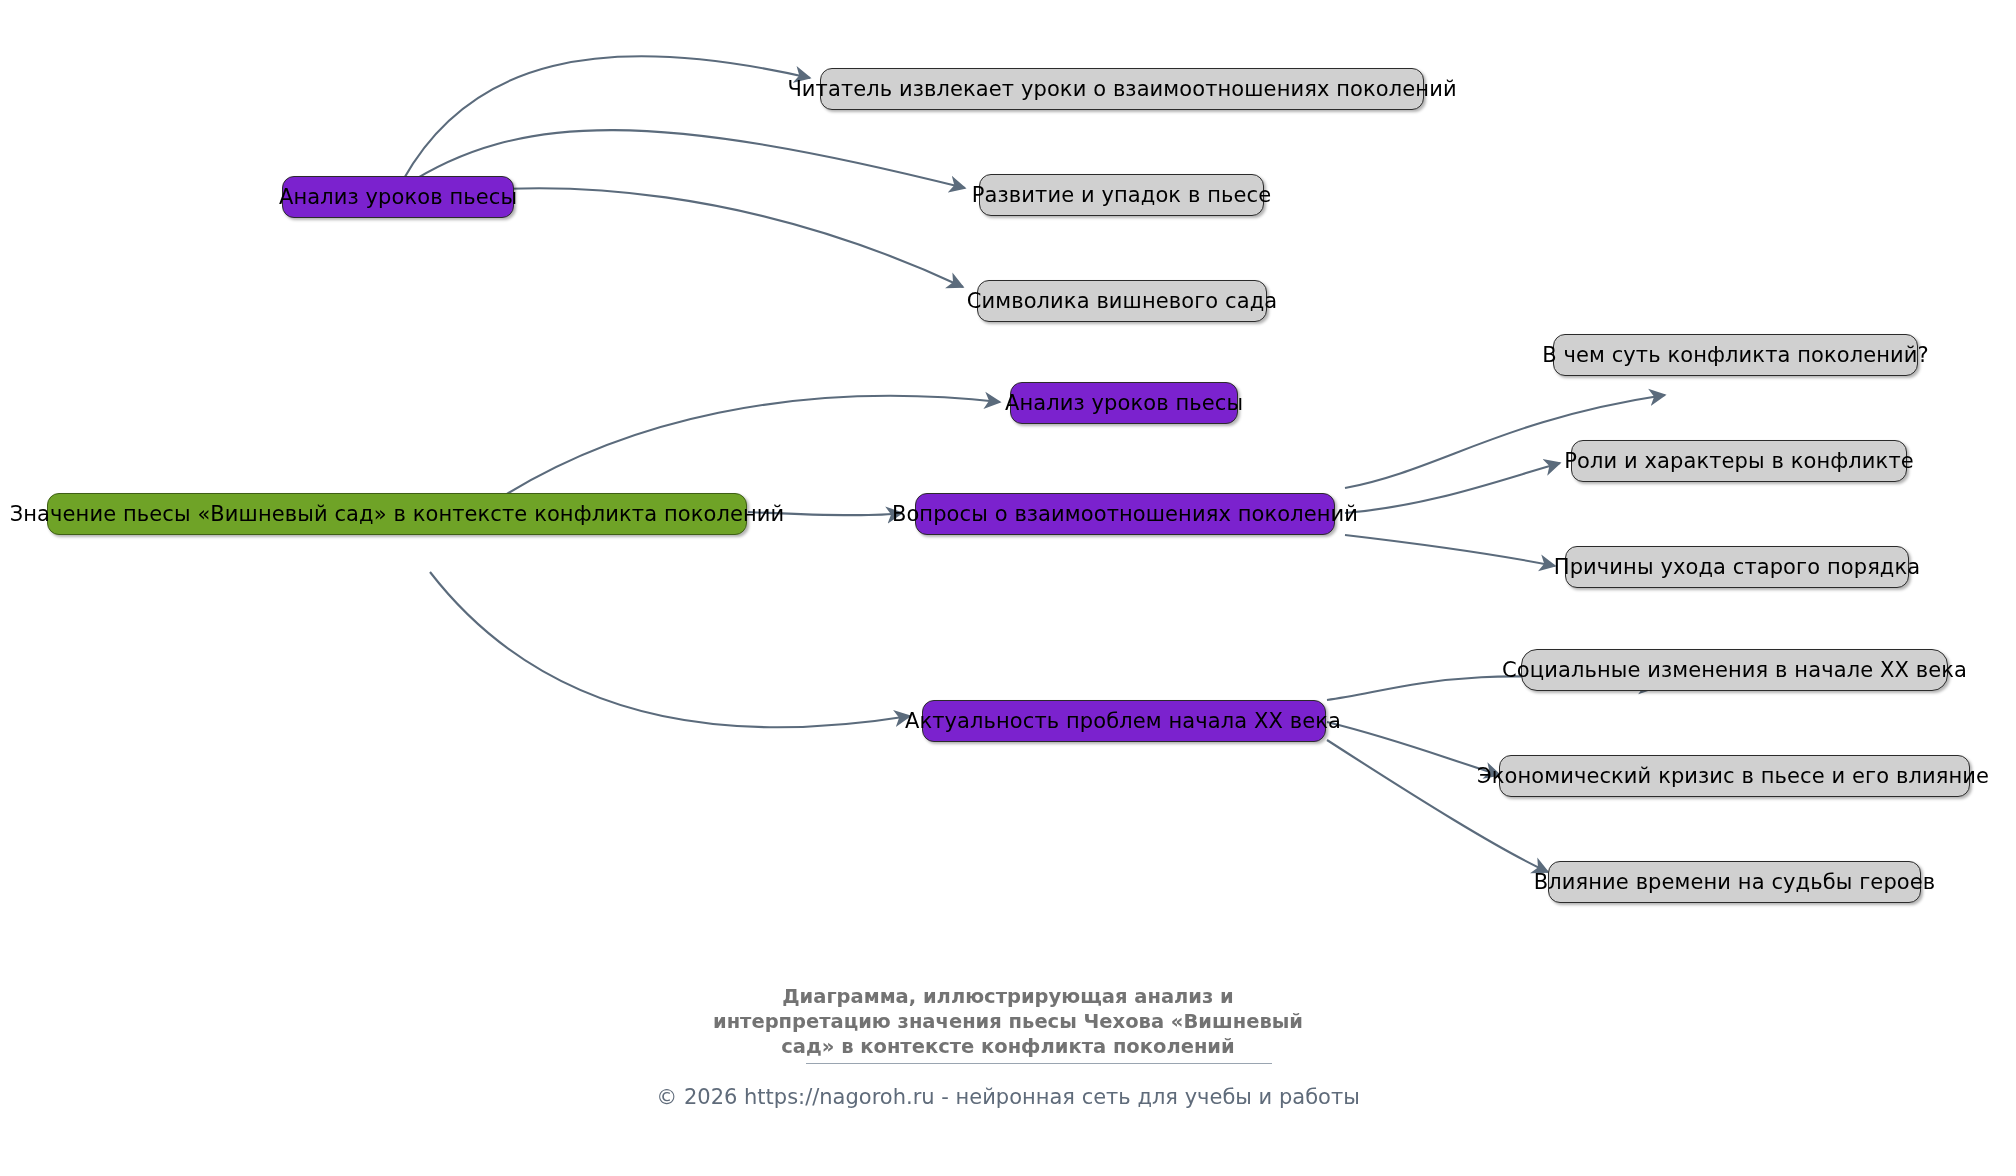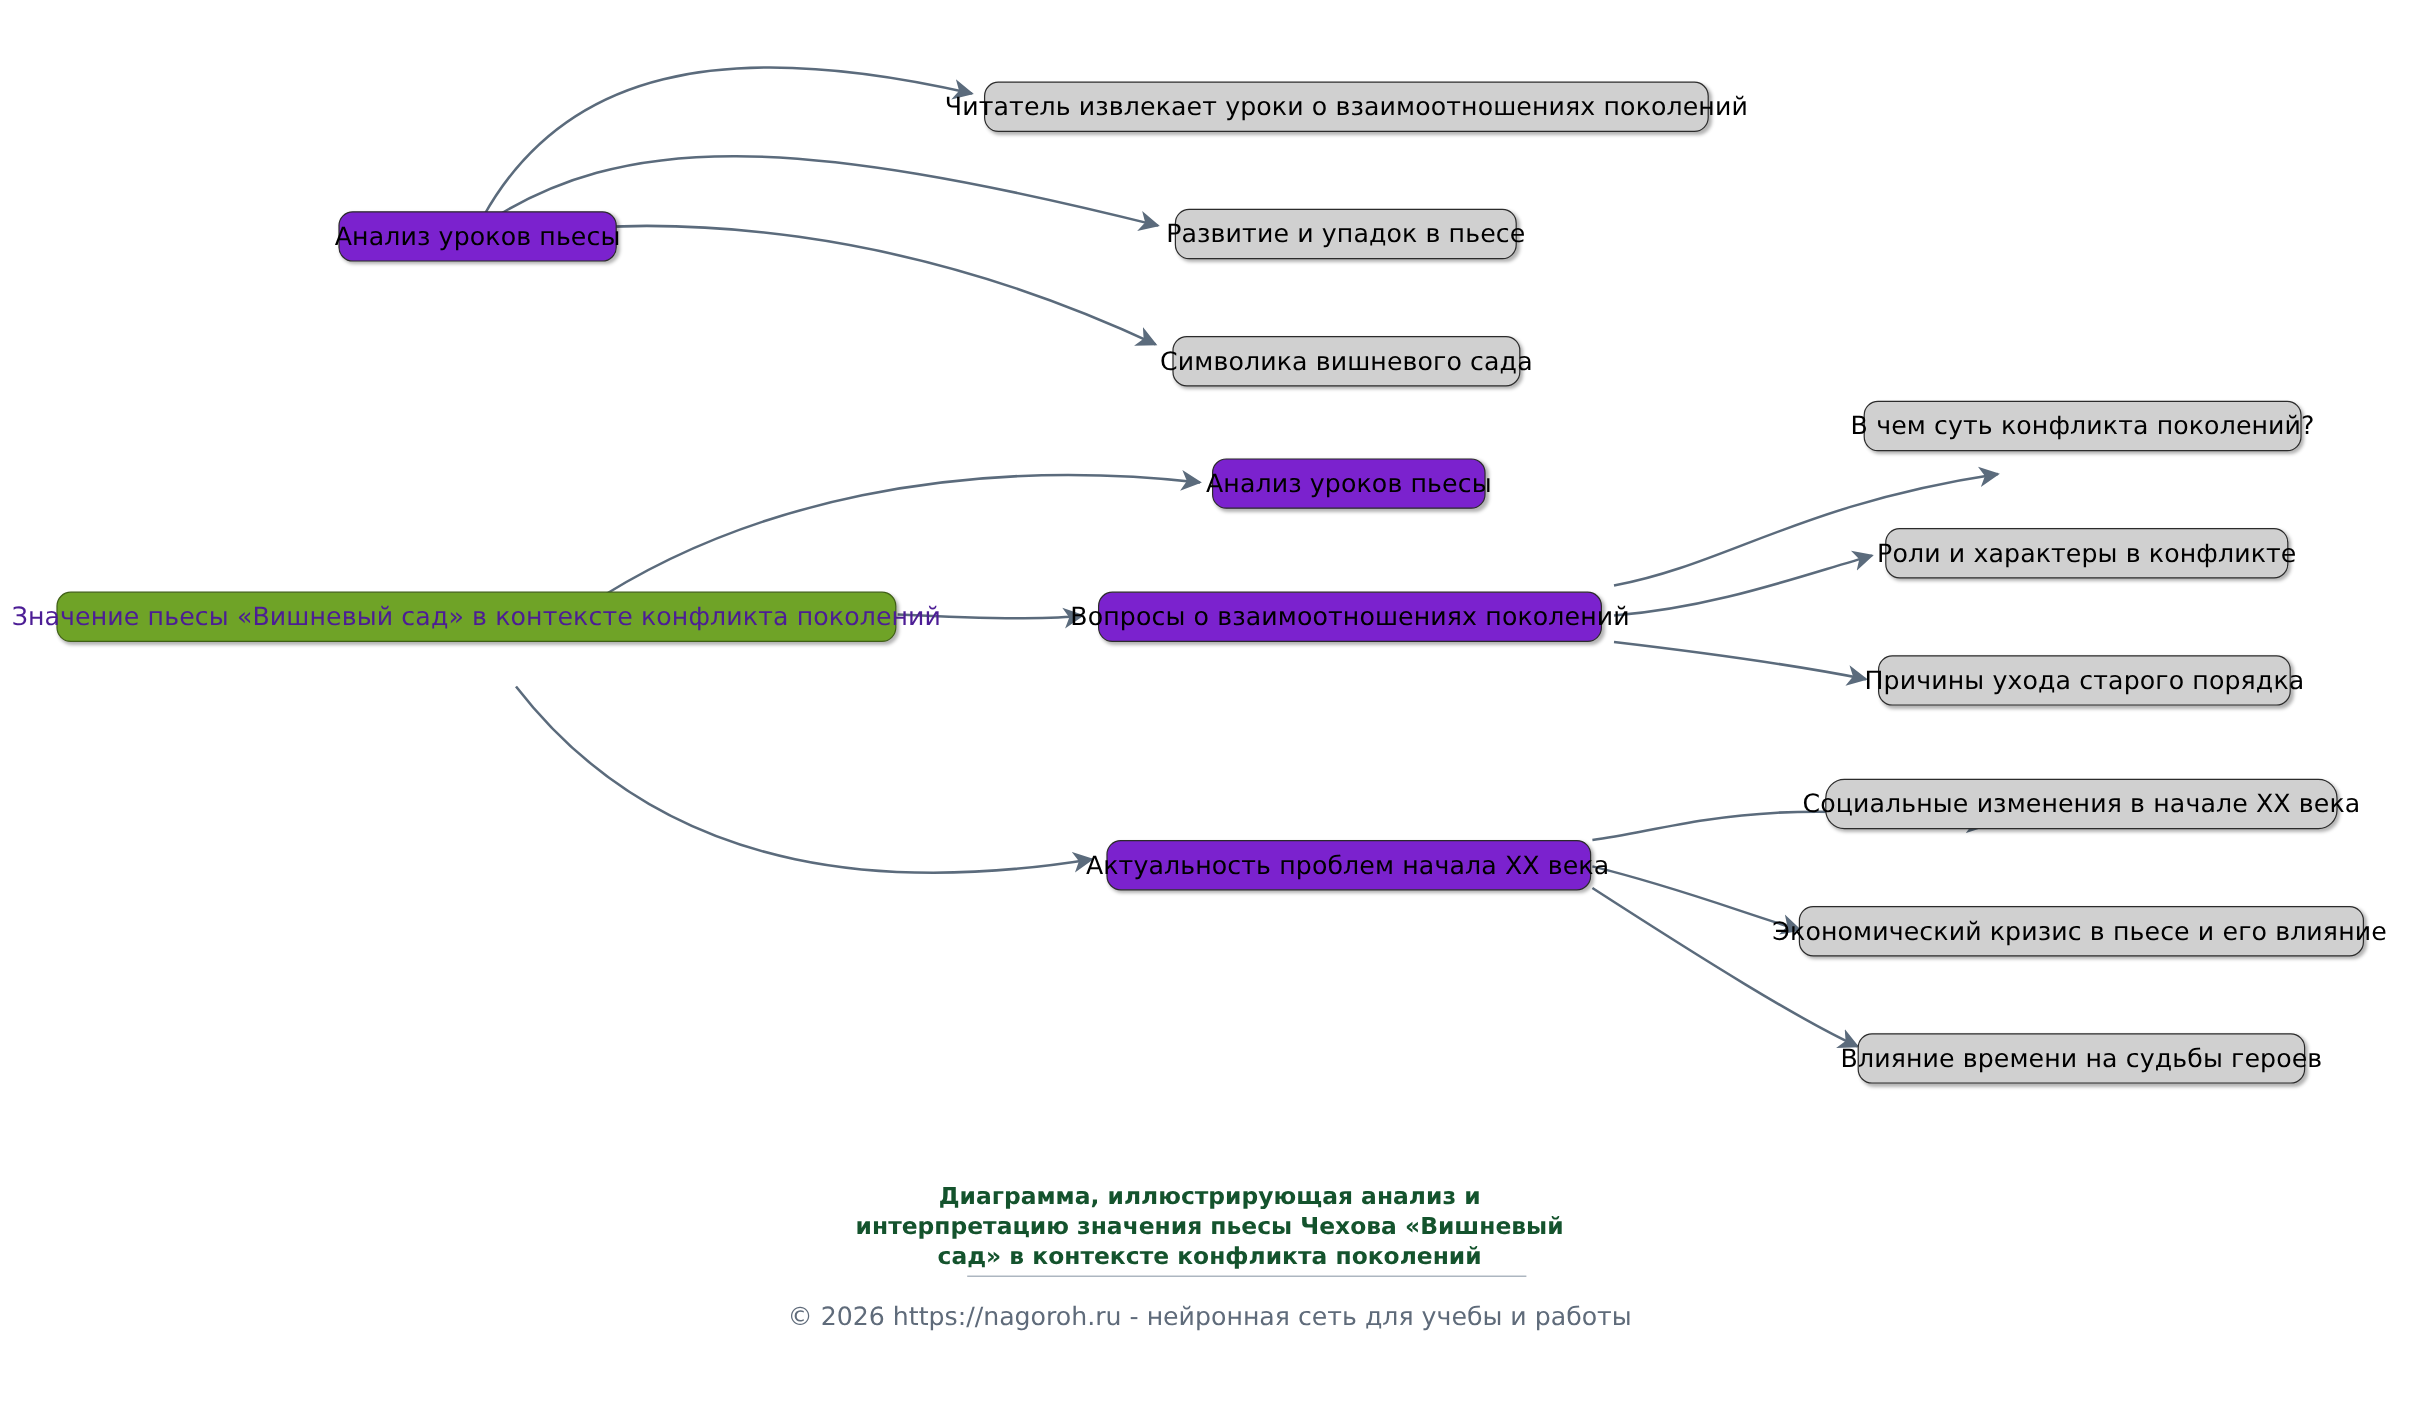--- a/index.html
+++ b/index.html
@@ -38,21 +38,21 @@
     white-space: nowrap;
     font-size: 21px;
     line-height: 1;
     letter-spacing: 0.1px;
     padding: 0 16px;
     box-shadow: 2px 2px 3px rgba(0,0,0,0.30);
   }
   .node.root {
     background: #6FA327;
     border-color: #3f5f16;
-    color: #4c1d95;
+    color: #000000;
   }
   .node.branch {
     background: #7B22CE;
     border-color: #2b2b2b;
     color: #000000;
     justify-content: center;
   }
   .node.leaf {
     background: #D0D0D0;
     border-color: #2b2b2b;
@@ -60,21 +60,21 @@
   }
   #caption {
     position: absolute;
     left: 0;
     top: 985px;
     width: 2016px;
     text-align: center;
     font-size: 19.5px;
     font-weight: bold;
     line-height: 1.28;
-    color: #14532d;
+    color: #737373;
   }
   #caption-rule {
     position: absolute;
     left: 806px;
     top: 1063px;
     width: 466px;
     height: 1px;
     background: #9aa5b1;
   }
   #footer {

